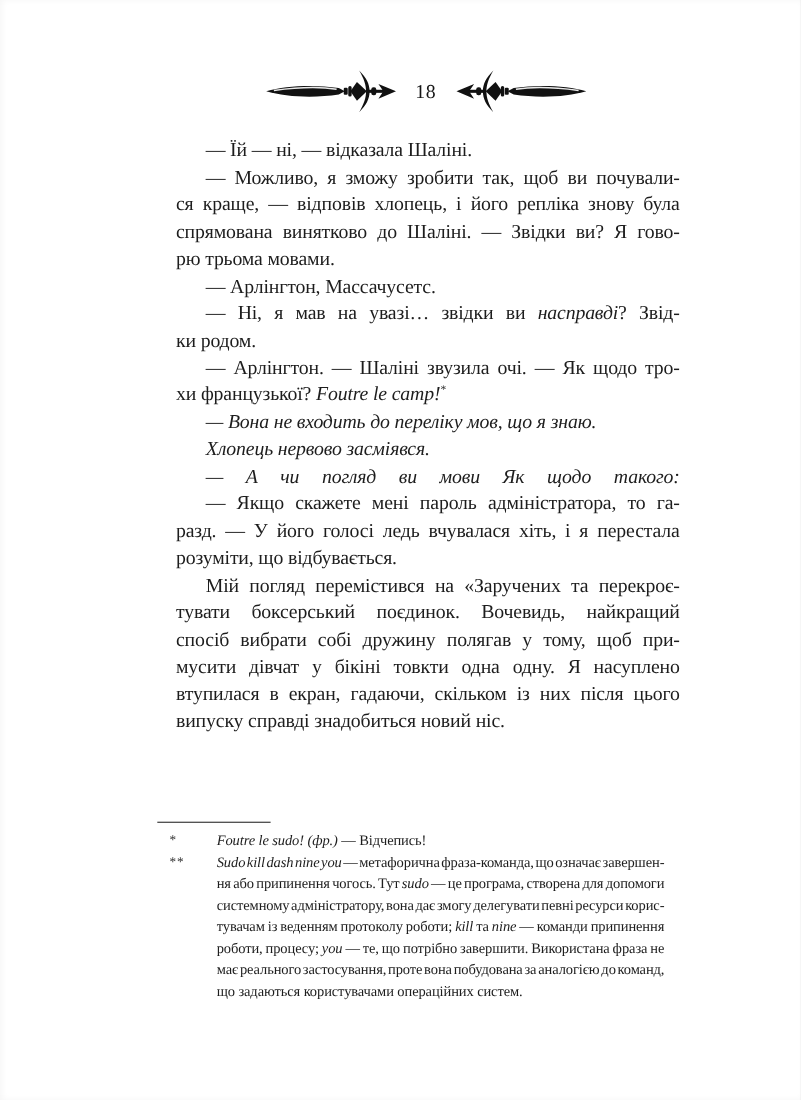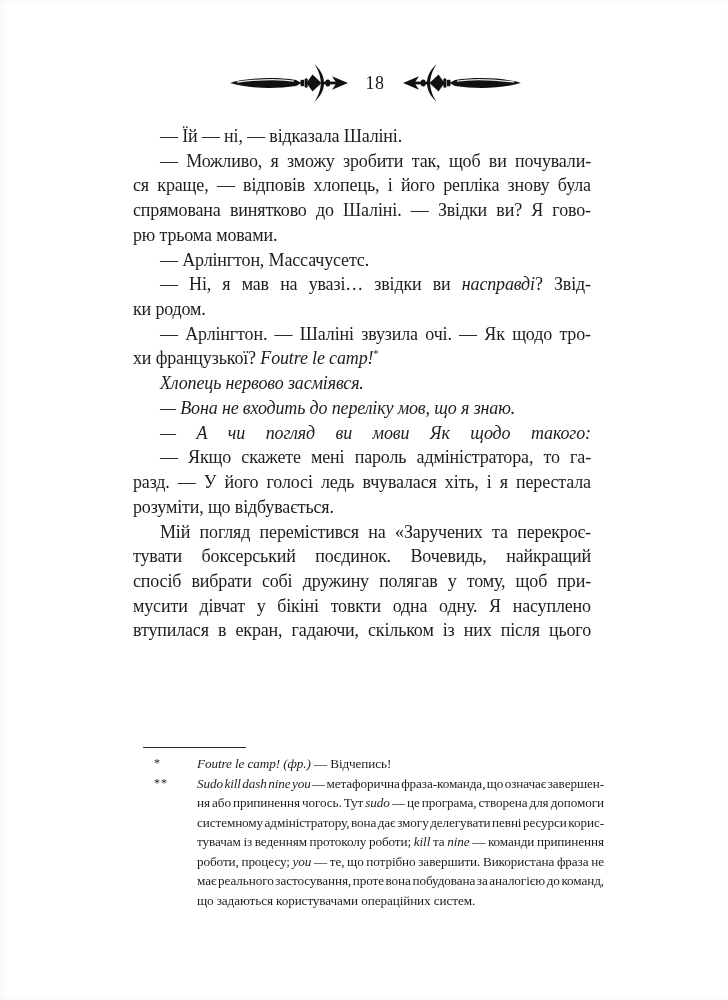--- a/index.html
+++ b/index.html
@@ -8,32 +8,32 @@
     width:728px;height:1000px;
     margin:0 auto;
     background:#ffffff;
     font-family:"Liberation Serif","DejaVu Serif",serif;
     color:#1d1d1d;
     overflow:hidden;
     box-shadow:inset 2px 0 6px rgba(0,0,0,0.04);
   }
   
   .header{
-    position:absolute;left:146px;top:63px;width:458px;height:40px;
+    position:absolute;left:158px;top:63px;width:458px;height:40px;
     display:flex;align-items:center;justify-content:center;gap:16px;
   }
   .ornament{width:121px;height:40px;flex:0 0 auto;}
   .ornament.flip{transform:scaleX(-1);}
   .pagenum{
     font-size:18px;line-height:40px;color:#161616;
     letter-spacing:0.5px;padding:0 1px;
   }
   
   .body{
-    position:absolute;left:133px;top:124px;width:458px;
+    position:absolute;left:160px;top:124px;width:458px;
   }
   .line{
     height:24.72px;line-height:24.72px;
     font-size:18px;letter-spacing:-0.15px;
     white-space:nowrap;
   }
   .line.just{
     display:flex;flex-wrap:nowrap;justify-content:space-between;
     align-items:flex-start;white-space:normal;
   }
@@ -163,24 +163,24 @@
           <span class="w"><span>звузила</span></span>
           <span class="w"><span>очі.</span></span>
           <span class="w"><span>—</span></span>
           <span class="w"><span>Як</span></span>
           <span class="w"><span>щодо</span></span>
           <span class="w"><span>тро-</span></span>
         </div>
         <div class="line"><span>хи французької? </span><span class="i">Foutre le camp!</span><sup class="sup">*</sup></div>
       </div>
       <div>
+        <div class="line ind"><span class="i">— Вона не входить до переліку мов, що я знаю.</span></div>
+      </div>
+      <div>
         <div class="line ind"><span class="i">Хлопець нервово засміявся.</span></div>
-      </div>
-      <div>
-        <div class="line ind"><span class="i">— Вона не входить до переліку мов, що я знаю.</span></div>
       </div>
       <div>
         <div class="line just ind">
           <span class="w"><span class="i">—</span></span>
           <span class="w"><span class="i">А</span></span>
           <span class="w"><span class="i">чи</span></span>
           <span class="w"><span class="i">погляд</span></span>
           <span class="w"><span class="i">ви</span></span>
           <span class="w"><span class="i">мови</span></span>
           <span class="w"><span class="i">Як</span></span>
@@ -257,29 +257,30 @@
           <span class="w"><span>втупилася</span></span>
           <span class="w"><span>в</span></span>
           <span class="w"><span>екран,</span></span>
           <span class="w"><span>гадаючи,</span></span>
           <span class="w"><span>скільком</span></span>
           <span class="w"><span>із</span></span>
           <span class="w"><span>них</span></span>
           <span class="w"><span>після</span></span>
           <span class="w"><span>цього</span></span>
         </div>
+        <div class="line"><span>випуску справді знадобиться новий ніс.</span></div>
       </div>
     </div>
 
   <div class="fnsep"></div>
   <div class="footnotes" id="footnotes">
       <div class="fn">
         <div class="fn-mark">*</div>
         <div class="fn-body">
-          <div class="line"><span class="i">Foutre le camp! (фр.)</span><span> — Відчепись!</span></div>
+          <div class="line"><span class="i">Foutre le sudo! (фр.)</span><span> — Відчепись!</span></div>
         </div>
       </div>
       <div class="fn">
         <div class="fn-mark">**</div>
         <div class="fn-body">
           <div class="line just">
             <span class="w"><span class="i">Sudo</span></span>
             <span class="w"><span class="i">kill</span></span>
             <span class="w"><span class="i">dash</span></span>
             <span class="w"><span class="i">nine</span></span>

